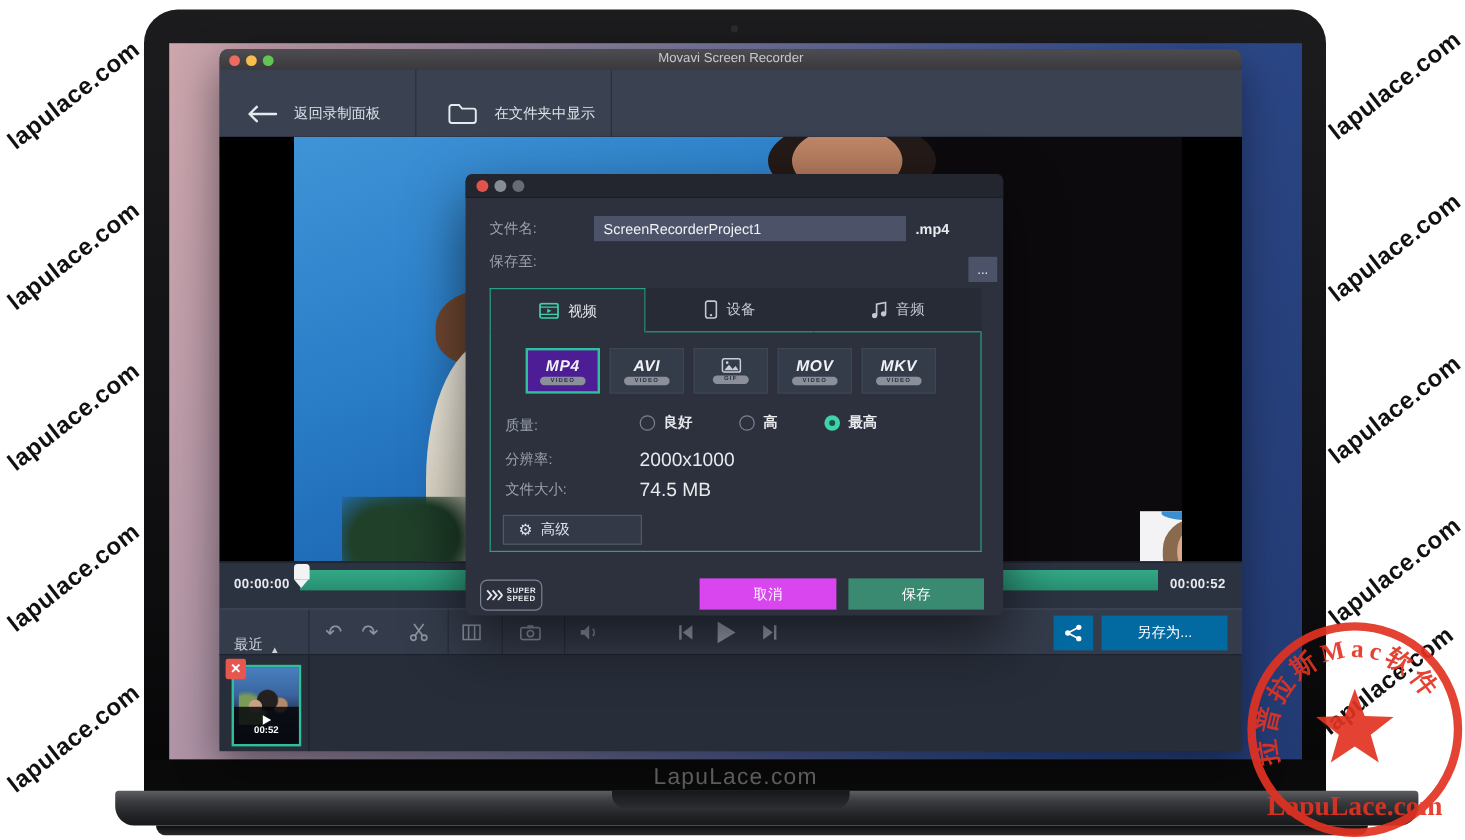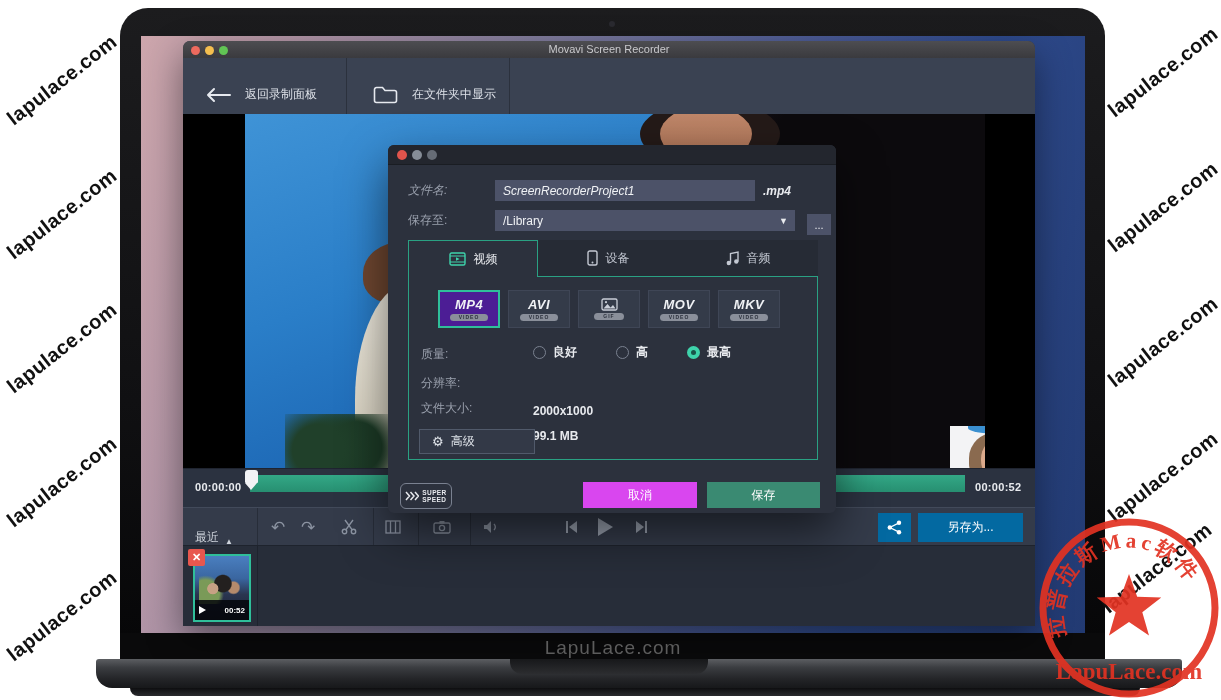--- a/index.html
+++ b/index.html
@@ -54,21 +54,21 @@
   .ico{position:absolute;top:50%;transform:translateY(-50%);color:#8b93a1;display:flex;align-items:center;justify-content:center;}
   .recent{position:absolute;left:12px;top:0;height:100%;display:flex;align-items:flex-end;gap:6px;color:#ced3db;font-size:12px;}
   .recent .caret{font-size:8px;color:#ced3db;}
   .teal-btn{position:absolute;top:5px;height:29px;background:#0369a1;border:none;color:#fff;display:flex;align-items:center;justify-content:center;cursor:pointer;}
   .play-tri{width:0;height:0;border-top:9px solid transparent;border-bottom:9px solid transparent;border-left:15px solid #9aa2b0;}
   
   .thumbstrip{position:absolute;left:0;top:504px;width:100%;height:80px;background:#272d39;border-top:1px solid #1e232d;}
   .thumbstrip .vdiv{position:absolute;left:74px;top:0;width:1px;height:100%;background:#1e232d;}
   .thumb{position:absolute;left:10px;top:8px;width:54px;height:64px;border:2px solid #2fbf9a;background:linear-gradient(180deg,#4a7fc0 0%,#3a66a0 35%,#2a3550 60%,#1a2030 100%);}
   .thumb .ppl{position:absolute;left:4px;top:14px;width:46px;height:34px;background:radial-gradient(circle at 30% 55%,#c7a184 14%,rgba(0,0,0,0) 16%),radial-gradient(circle at 52% 40%,#23201f 26%,rgba(0,0,0,0) 30%),radial-gradient(circle at 75% 52%,#b58a6c 14%,rgba(0,0,0,0) 18%),radial-gradient(circle at 14% 70%,#7a9a58 30%,rgba(0,0,0,0) 40%);}
-  .thumb-bar{position:absolute;left:0;bottom:0;width:100%;height:20px;background:rgba(5,6,10,.85);display:flex;align-items:center;justify-content:space-between;padding:0 4px;box-sizing:border-box;}
+  .thumb-bar{position:absolute;left:0;bottom:0;width:100%;height:31px;background:rgba(5,6,10,.85);display:flex;align-items:center;justify-content:center;padding:0 4px;box-sizing:border-box;flex-direction:column;}
   .thumb-play{width:0;height:0;border-top:4px solid transparent;border-bottom:4px solid transparent;border-left:7px solid #fff;}
   .thumb-time{color:#fff;font-size:8px;font-weight:bold;}
   .thumb-x{position:absolute;left:5px;top:3px;width:17px;height:17px;background:#e8574e;border-radius:2px;color:#fff;font-size:11px;font-weight:bold;display:flex;align-items:center;justify-content:center;z-index:2;}
 
   
   .dialog{position:absolute;left:388px;top:145px;width:448px;height:368px;background:#2c313d;border-radius:6px;box-shadow:0 20px 46px rgba(0,0,0,.55);z-index:5;}
   .dlg-titlebar{position:absolute;left:0;top:0;width:100%;height:19px;background:#23262e;border-radius:6px 6px 0 0;border-bottom:1px solid #1a1d23;}
   .dlg-row{position:absolute;left:20px;font-size:12px;color:#9aa0ad;display:flex;align-items:center;}
   .field{background:#4c5268;color:#f0f2f5;font-size:12px;height:21px;display:flex;align-items:center;padding:0 8px;box-sizing:border-box;}
   .ext{color:#e8eaee;font-size:12px;font-weight:bold;}
@@ -77,21 +77,21 @@
   .tabs{display:flex;height:37px;}
   .tab{flex:1;display:flex;align-items:center;justify-content:center;gap:8px;font-size:12px;color:#c3c8d2;background:#262b35;border-bottom:1px solid #2aa183;cursor:pointer;box-sizing:border-box;}
   .tab.active{background:#2c313d;border:1px solid #2aa183;border-bottom:none;color:#e8eaee;}
   .panel-body{position:relative;height:183px;border:1px solid #2aa183;border-top:none;box-sizing:border-box;}
   .fmt-row{position:absolute;left:29px;top:13px;display:flex;gap:8px;}
   .fmt{width:62px;height:38px;background:#343b49;border:1px solid #3f4656;display:flex;flex-direction:column;align-items:center;justify-content:center;gap:2px;cursor:pointer;box-sizing:border-box;}
   .fmt.sel{background:#4c1d95;border:2px solid #2fbf9a;text-align:right;}
   .fmt-name{color:#f0f2f5;font-size:13px;font-weight:bold;font-style:italic;letter-spacing:.5px;}
   .fmt-badge{background:#8a8f9a;color:#2c313d;font-size:5px;font-weight:bold;padding:1px 9px;border-radius:6px;letter-spacing:1px;line-height:5px;}
   .q-label{position:absolute;left:12px;font-size:12px;color:#9aa0ad;text-align:right;}
-  .q-val{position:absolute;left:124px;font-size:12px;font-weight:bold;color:#e8eaee;margin-top:29px;}
+  .q-val{position:absolute;left:124px;font-size:16px;font-weight:normal;color:#e8eaee;}
   .radio-opt{position:absolute;display:flex;align-items:center;gap:7px;font-size:12px;font-weight:bold;color:#e8eaee;cursor:pointer;}
   .rb{width:13px;height:13px;border-radius:50%;border:1px solid #7a8190;box-sizing:border-box;}
   .rb.on{border:none;background:#3ed3ab;position:relative;}
   .rb.on:after{content:"";position:absolute;left:4px;top:4px;width:5px;height:5px;border-radius:50%;background:#19554a;}
   .adv-btn{position:absolute;left:10px;top:152px;width:116px;height:25px;background:#333947;border:1px solid #515a6b;color:#dfe3e9;font-size:12px;display:flex;align-items:center;gap:7px;padding-left:12px;box-sizing:border-box;cursor:pointer;}
   .superspeed{position:absolute;left:12px;top:338px;width:50px;height:24px;border:1px solid #7a8190;border-radius:6px;display:flex;align-items:center;justify-content:center;gap:3px;color:#e8eaee;}
   .ss-txt{font-size:6.5px;font-weight:bold;line-height:7px;letter-spacing:.4px;}
   .dlg-btn{position:absolute;top:337px;height:26px;font-size:12px;color:#fff;border:none;display:flex;align-items:center;justify-content:center;cursor:pointer;}
   .btn-cancel{left:195px;width:114px;background:#d946ef;}
   .btn-save{left:319px;width:113px;background:#3a8a72;}
@@ -252,32 +252,28 @@
   </div>
 </div>
 
 <div class="dialog">
   <div class="dlg-titlebar">
     <span class="tl" style="left:9px;top:5px;width:10px;height:10px;background:#e0544c;"></span>
     <span class="tl" style="left:24px;top:5px;width:10px;height:10px;background:#868d97;"></span>
     <span class="tl" style="left:39px;top:5px;width:10px;height:10px;background:#666c76;"></span>
   </div>
 
-  <div class="dlg-row" style="top:35px;font-style:italic;">
+  <div class="dlg-row" style="top:35px;">
     <span style="width:87px;">文件名:</span>
     <div class="field" style="width:260px;">ScreenRecorderProject1</div>
     <span class="ext" style="margin-left:8px;">.mp4</span>
   </div>
 
   <div class="dlg-row" style="top:65px;">
     <span style="width:87px;">保存至:</span>
-    <div class="field" style="width:300px;position:relative;">
-      <span>/Library</span>
-      <span style="position:absolute;right:7px;font-size:9px;color:#e8eaee;">▼</span>
-    </div>
   </div>
   <button class="browse" style="left:419px;top:69px;">...</button>
 
   <div class="tabpanel">
     <div class="tabs">
       <div class="tab active" style="flex:0 0 130px;">
         <svg width="17" height="14" viewBox="0 0 17 14">
             <rect x="1" y="1" width="15" height="12" rx="1.5" fill="none" stroke="#3ed3ab" stroke-width="1.4"></rect>
             <path d="M1 4h15M1 10h15" stroke="#3ed3ab" stroke-width="1"></path>
             <path d="M7 5.2 10.6 7 7 8.8z" fill="#3ed3ab"></path>
@@ -339,21 +335,21 @@
         <span>高</span>
       </div>
       <div class="radio-opt" style="left:278px;top:67px;justify-content:space-between;">
         <span class="rb on"></span>
         <span>最高</span>
       </div>
 
       <span class="q-label" style="top:98px;">分辨率:</span>
       <span class="q-val" style="top:98px;">2000x1000</span>
       <span class="q-label" style="top:123px;">文件大小:</span>
-      <span class="q-val" style="top:123px;">99.1 MB</span>
+      <span class="q-val" style="top:123px;">74.5 MB</span>
 
       <div class="adv-btn">
         <span style="font-size:13px;">⚙</span>
         <span>高级</span>
       </div>
     </div>
   </div>
 
   <div class="superspeed">
     <svg width="14" height="10" viewBox="0 0 14 10">

